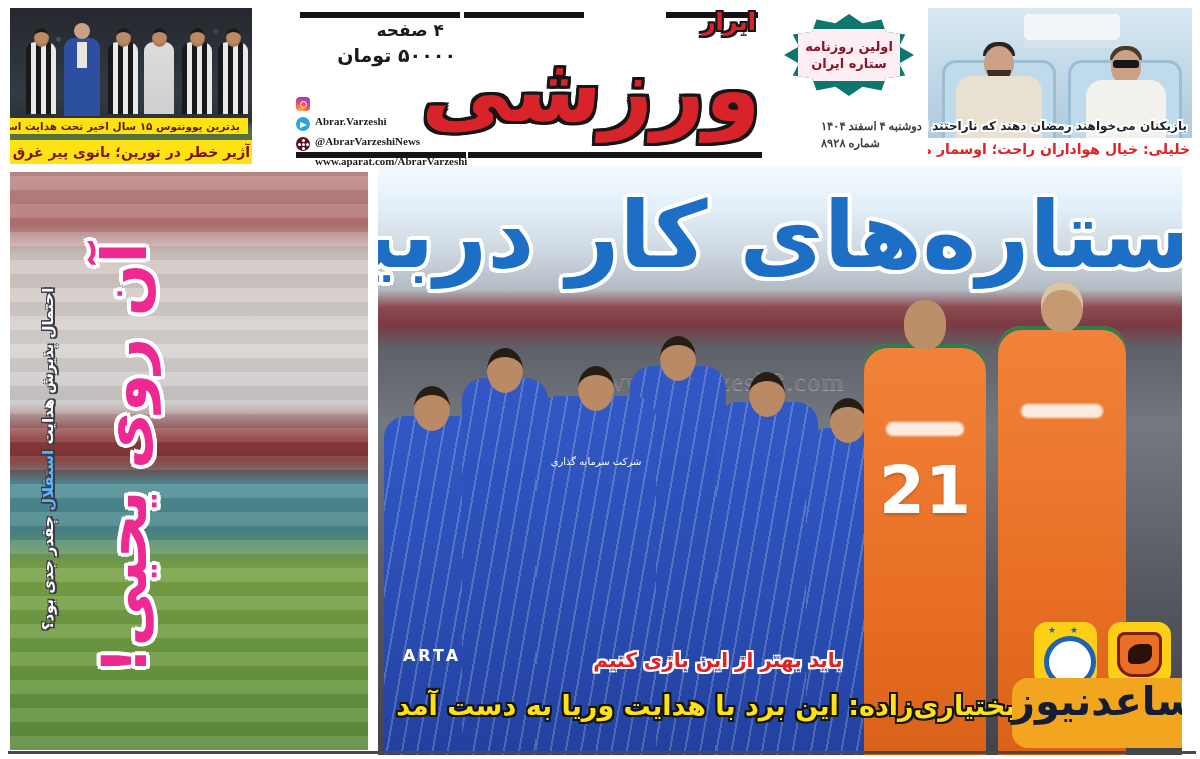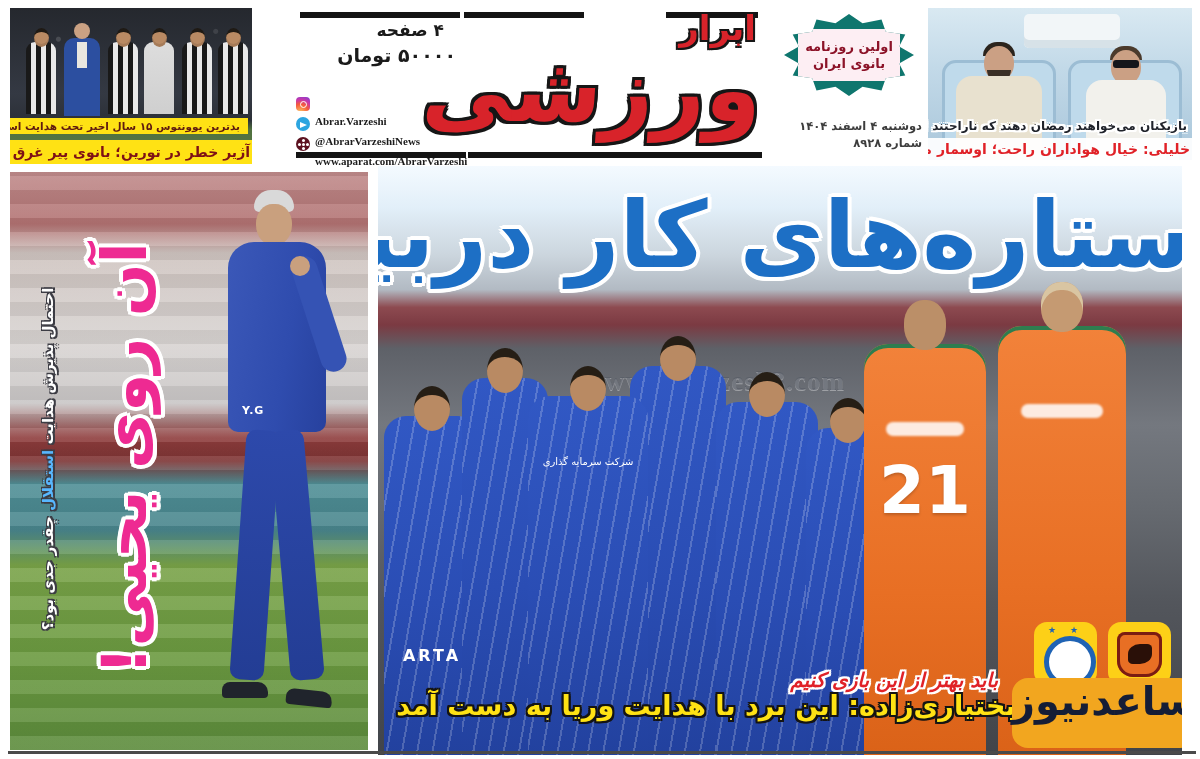--- a/index.html
+++ b/index.html
@@ -41,33 +41,33 @@
   .ic{width:14px;height:14px;border-radius:50%;flex:0 0 14px;position:relative;}
   .ic-ig{border-radius:4px;background:radial-gradient(circle at 30% 110%,#fdc55f 0%,#f55a3c 45%,#c837ab 70%,#7b3fd4 100%);}
   .ic-ig::before{content:"";position:absolute;left:3.5px;top:3.5px;width:5px;height:5px;border:1.5px solid #fff;border-radius:50%;}
   .ic-tg{background:#2ca5e0;}
   .ic-tg::before{content:"";position:absolute;left:4px;top:4.5px;width:0;height:0;border-left:7px solid #fff;border-top:3px solid transparent;border-bottom:3px solid transparent;}
   .ic-ap{background:#5c1220;}
   .ic-ap::before{content:"";position:absolute;left:5.5px;top:5.5px;width:3px;height:3px;border-radius:50%;background:#fff;box-shadow:0 -4px 0 #fff,0 4px 0 #fff,-4px 0 0 #fff,4px 0 0 #fff;}
 
   
   .logo{left:462px;top:8px;width:300px;height:150px;}
-  .logo-top{position:absolute;right:6px;top:0;font-size:34px;font-weight:900;color:#d8232a;
+  .logo-top{position:absolute;right:6px;top:0;font-size:24px;font-weight:900;color:#d8232a;
      text-shadow:-2px -2px 0 #161616,2px -2px 0 #161616,-2px 2px 0 #161616,2px 2px 0 #161616,0 2px 0 #161616,0 -2px 0 #161616;}
   .logo-main{position:absolute;left:0;right:0;top:26px;text-align:center;font-size:90px;line-height:112px;font-weight:900;color:#d8232a;transform:skewX(-4deg);
      text-shadow:-3px -3px 0 #161616,3px -3px 0 #161616,-3px 3px 0 #161616,3px 3px 0 #161616,0 3px 0 #161616,0 -3px 0 #161616,3px 0 0 #161616,-3px 0 0 #161616;}
 
   
   .mh-right{left:772px;top:8px;width:152px;height:150px;}
   .badge{position:absolute;left:12px;top:6px;width:130px;height:82px;background:#0f766e;
      clip-path:polygon(100% 50%,88.6% 60.4%,93.3% 75%,78.3% 78.3%,75% 93.3%,60.4% 88.6%,50% 100%,39.6% 88.6%,25% 93.3%,21.7% 78.3%,6.7% 75%,11.4% 60.4%,0% 50%,11.4% 39.6%,6.7% 25%,21.7% 21.7%,25% 6.7%,39.6% 11.4%,50% 0%,60.4% 11.4%,75% 6.7%,78.3% 21.7%,93.3% 25%,88.6% 39.6%);
      display:flex;align-items:center;justify-content:center;}
   .badge-in{background:#fdeef3;width:78%;height:64%;display:flex;flex-direction:column;align-items:center;justify-content:center;gap:2px;}
   .badge-in div{font-size:13px;font-weight:900;color:#8c1328;white-space:nowrap;}
-  .mh-dates{position:absolute;right:2px;bottom:6px;text-align:right;color:#3d3d3d;font-size:11.5px;font-weight:600;line-height:17px;}
+  .mh-dates{position:absolute;right:2px;bottom:6px;text-align:left;color:#3d3d3d;font-size:11.5px;font-weight:600;line-height:17px;font-family:Liberation Serif, serif;}
 
   
   .trp{left:928px;top:8px;width:264px;height:152px;overflow:hidden;
      background:linear-gradient(#d9e9f2 0%,#c2d9e8 40%,#a9c6da 100%);}
   .seat{position:absolute;top:52px;width:108px;height:100px;background:#bfdaeb;border:3px solid #9cbdd4;border-radius:14px 14px 4px 4px;}
   .ac{position:absolute;left:96px;top:6px;width:96px;height:34px;background:#f2f6f8;border-radius:5px;box-shadow:inset 0 -8px 0 #d7e2e8;}
   .man{position:absolute;}
   .man .head{position:absolute;width:30px;height:34px;border-radius:50% 50% 46% 46%;background:#cba084;left:50%;transform:translateX(-50%);}
   .man .hair{position:absolute;width:32px;height:14px;border-radius:16px 16px 0 0;background:#2b241d;left:50%;transform:translateX(-50%);top:-4px;}
   .man .torso{position:absolute;top:30px;left:0;width:100%;height:90px;border-radius:16px 16px 0 0;}
@@ -107,21 +107,21 @@
   .wm{position:absolute;left:0;right:120px;top:200px;text-align:center;font-family:"Liberation Serif",serif;font-size:27px;font-weight:bold;color:rgba(82,88,98,.55);letter-spacing:1px;text-shadow:0 1px 0 rgba(255,255,255,.35);}
   .bp{position:absolute;border-radius:22px 22px 0 0;background:
       repeating-linear-gradient(100deg,rgba(255,255,255,.20) 0 2px,transparent 2px 15px),
       linear-gradient(#3158c4 0%,#2a4db4 55%,#22419e 100%);}
   .bp::before{content:"";position:absolute;left:50%;transform:translateX(-50%);top:-30px;width:36px;height:36px;border-radius:50%;background:#b98a63;border-top:9px solid #261e15;}
   .shirt-c{position:absolute;left:0;right:0;text-align:center;color:#fff;}
   .op{position:absolute;border-radius:24px 24px 0 0;background:linear-gradient(#f2823a 0%,#e86f24 60%,#da6218 100%);box-shadow:inset 0 4px 0 #2e7d4f;}
   .op .num{position:absolute;left:0;right:0;top:108px;text-align:center;font-size:66px;font-weight:900;color:#fff;text-shadow:0 2px 3px rgba(0,0,0,.2);}
   .op .spon{position:absolute;left:18%;right:18%;top:78px;height:14px;background:rgba(255,255,255,.85);border-radius:7px;filter:blur(1px);}
   .op .head{position:absolute;left:50%;transform:translateX(-50%);top:-44px;width:42px;height:50px;border-radius:46%;background:#bb8f68;}
-  .cap-red{position:absolute;left:60px;width:560px;top:502px;text-align:right;font-size:20px;font-weight:900;color:#e02127;font-style:italic;}
+  .cap-red{position:absolute;left:60px;width:560px;top:482px;text-align:center;font-size:20px;font-weight:900;color:#e02127;}
   .cap-yel{position:absolute;left:6px;width:644px;top:524px;text-align:center;font-size:27px;font-weight:900;color:#ffe214;white-space:nowrap;}
   .tlogo{position:absolute;top:456px;width:63px;height:63px;border-radius:13px;background:#fdd017;}
   .tlogo .circ{position:absolute;left:10px;top:14px;width:42px;height:42px;border-radius:50%;background:#fff;border:5px solid #1f63b4;}
   .tlogo .star{position:absolute;top:3px;font-size:9px;color:#1f63b4;}
   .tlogo .shield{position:absolute;left:9px;top:10px;width:45px;height:45px;border-radius:8px 8px 16px 16px;background:#e86f24;box-shadow:inset 0 0 0 3px #7a1d12;}
   .tlogo .blob{position:absolute;left:20px;top:22px;width:24px;height:20px;border-radius:50% 20% 50% 20%;background:#2a1008;}
   .saed{position:absolute;left:634px;top:512px;width:184px;height:70px;background:#f2a61f;border-radius:16px;display:flex;align-items:flex-start;justify-content:center;}
   .saed div{font-size:40px;font-weight:900;color:#151d36;}
   .botline{position:absolute;left:8px;right:4px;top:751px;height:3px;background:#4a4a4a;}
   .right-margin{position:absolute;right:0;top:0;bottom:0;width:10px;background:#fff;}
@@ -166,21 +166,21 @@
     <div class="bar" style="right:4px;width:92px;top:4px"></div>
     <div class="logo-top rtl">ابرار</div>
     <div class="logo-main rtl">ورزشی</div>
     <div class="bar" style="left:6px;right:0;bottom:0"></div>
   </div>
 
   <div class="abs mh-right">
     <div class="badge">
       <div class="badge-in">
         <div class="rtl">اولین روزنامه</div>
-        <div class="rtl">بانوی ایران</div>
+        <div class="rtl">ستاره ایران</div>
       </div>
     </div>
     <div class="mh-dates">
       <div class="rtl">دوشنبه ۴ اسفند ۱۴۰۴</div>
       <div class="rtl">شماره ۸۹۲۸</div>
     </div>
   </div>
 
   <div class="abs trp">
     <div class="ac"></div>
@@ -199,49 +199,37 @@
           <div class="shades"></div>
         </div>
       <div class="torso" style="background:#f2f1ec"></div>
     </div>
     <div class="tr-cap1 rtl stroke-w">بازیکنان می‌خواهند رمضان دهند که ناراحتند !</div>
     <div class="tr-cap2 rtl">خلیلی: خیال هواداران راحت؛ اوسمار می‌ماند</div>
   </div>
 </div>
 
 <div class="abs leftcol">
-  <div class="coach">
-    <div class="hair"></div>
-    <div class="face"></div>
-    <div class="jacket"></div>
-    <div class="arm"></div>
-    <div class="fist"></div>
-    <div class="mono">Y.G</div>
-    <div class="leg" style="left:18px;transform:rotate(4deg)"></div>
-    <div class="leg" style="left:60px;transform:rotate(-5deg)"></div>
-    <div class="shoe" style="left:2px;top:492px"></div>
-    <div class="shoe" style="left:66px;top:500px;transform:rotate(6deg)"></div>
-  </div>
   <div class="vert v-sub rtl"><span>احتمال پذیرش هدایت </span><span class="hl">استقلال</span><span> چقدر جدی بود؟</span></div>
   <div class="vert v-main rtl stroke-w3">آن روی یحیی!</div>
 </div>
 
 <div class="abs mainstory">
   <div class="bighead rtl stroke-w3">ستاره‌های کار دربیار</div>
   <div class="wm">www.Varzesh3.com</div>
 
   <div>
     <div class="bp" style="left:6px;top:250px;width:96px;height:340px">
       <div class="shirt-c" style="top:230px;font-size:16px;font-weight:bold;letter-spacing:3px">ARTA</div>
     </div>
     <div class="bp" style="left:84px;top:212px;width:86px;height:380px"></div>
     <div class="bp" style="left:252px;top:200px;width:96px;height:390px"></div>
     <div class="bp" style="left:338px;top:236px;width:102px;height:360px"></div>
     <div class="bp" style="left:428px;top:262px;width:84px;height:330px"></div>
-    <div class="bp" style="left:150px;top:230px;width:120px;height:362px">
+    <div class="bp" style="left:158px;top:230px;width:120px;height:362px">
       <div class="shirt-c rtl" style="top:60px;font-size:10px">شرکت سرمایه گذاری</div>
     </div>
   </div>
 
   <div>
     <div class="op" style="left:486px;top:178px;width:122px;height:414px">
       <div class="head" style="box-shadow:inset 0 -16px 0 #41криз3527"></div>
       <div class="spon"></div>
       <div class="num">21</div>
     </div>

